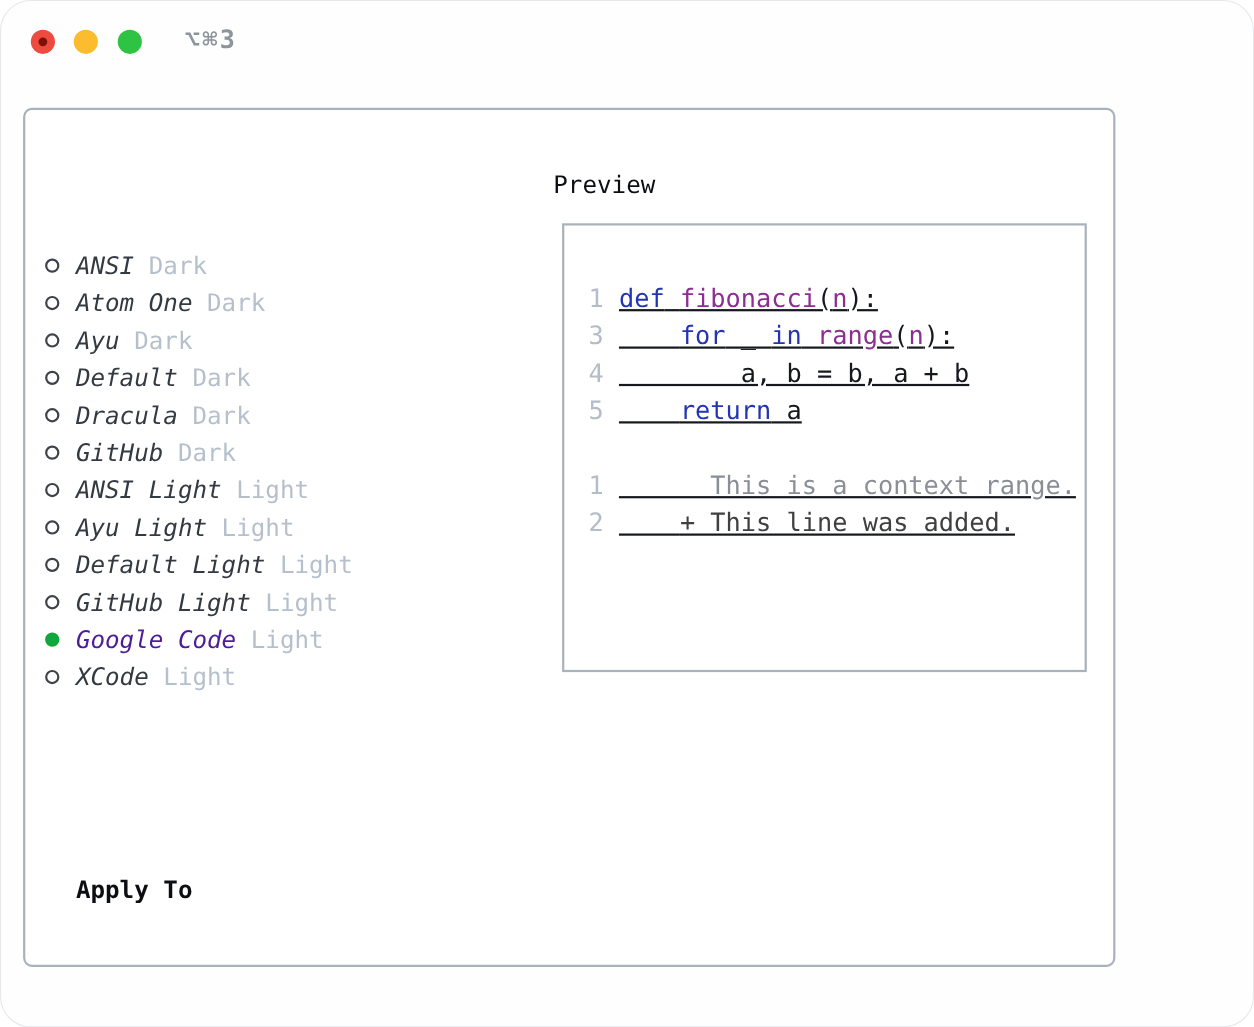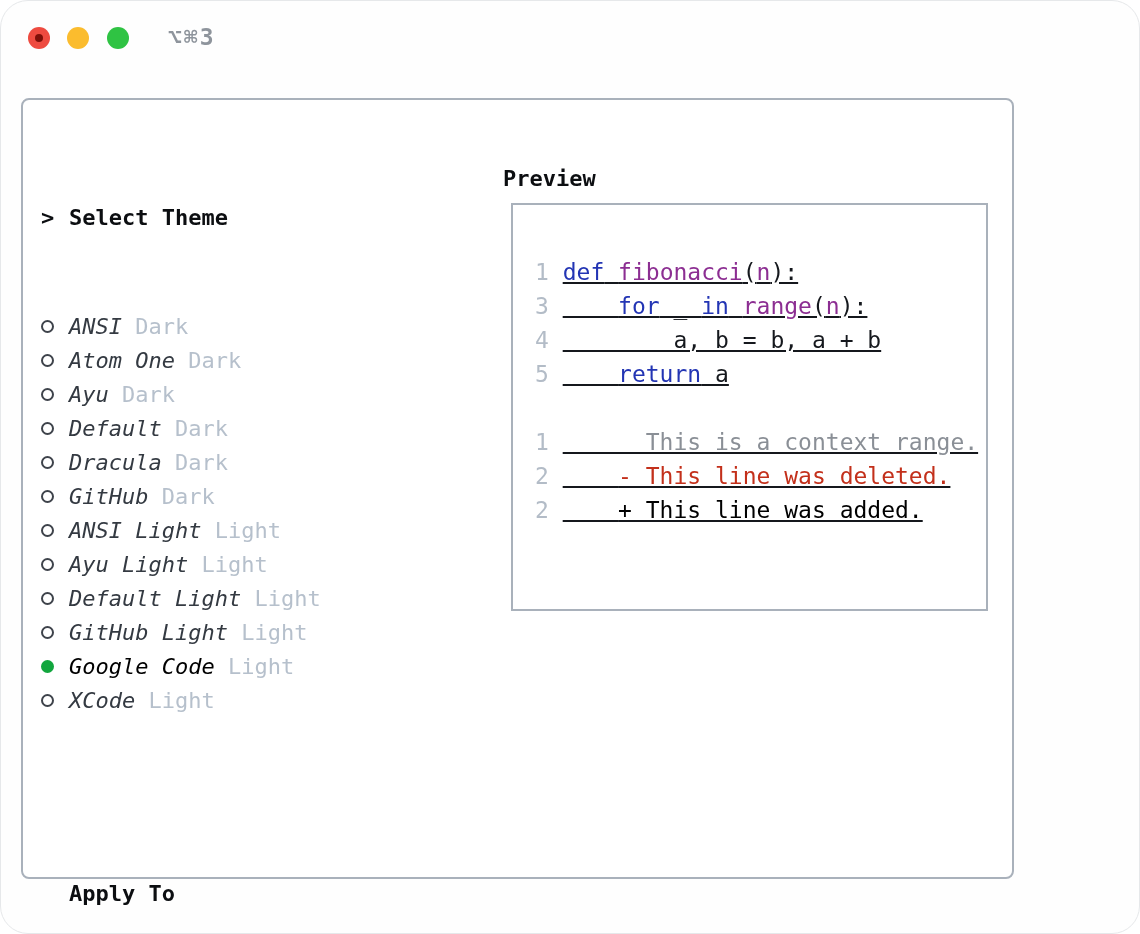--- a/index.html
+++ b/index.html
@@ -40,61 +40,60 @@
   .row { height: 34px; line-height: 34px; white-space: pre; }
   .marker { display: inline-block; width: 28px; vertical-align: baseline; }
   .caret { font-weight: bold; color: #0c0e11; }
   .circle {
     display: inline-block; width: 13px; height: 13px; border-radius: 50%;
     border: 2px solid #3e434b; background: transparent; margin-bottom: 1px;
   }
   .circle.sel { border-color: #12a63e; background: #12a63e; }
   .hdr { font-weight: bold; color: #0c0e11; }
   .tname { color: #343a42; font-style: italic; }
-  .tname.green { color: #000000; }
+  .tname.green { color: #4c1d95; }
   .muted { color: #b6c0cc; text-align: center; }
 
   
   .preview-title {
-    position: absolute; left: 480px; top: 62px; height: 34px; line-height: 34px;
-    font-size: 22px; font-weight: bold; color: #0c0e11;
+    position: absolute; left: 480px; top: 52px; height: 34px; line-height: 34px;
+    font-size: 22px; font-weight: normal; color: #0c0e11;
   }
   .preview-box {
     position: absolute; left: 488px; top: 103px; width: 477px; height: 408px;
     border: 2px solid #a9b1bb; background: #fff;
     padding: 50px 0 0 22px; overflow: hidden;
   }
   .pline { height: 34px; line-height: 34px; font-size: 23px; white-space: pre; color: #15181d; text-decoration: underline; }
   .ln { display: inline-block; width: 2ch; color: #b3bcc7; }
   .tok-kw  { color: #2335b4; }
   .tok-fn  { color: #8c2e92; }
   .tok-nm  { color: #0f6e6e; }
   .tok-pl  { color: #15181d; }
   .tok-ctx { color: #8a8f96; }
   .tok-del { color: #c3301b; }
-  .tok-add { color: #000000; }
+  .tok-add { color: #404040; }
 </style>
 </head>
 <body>
 
 <div class="window">
 
   <div class="titlebar">
     <span class="tl tl-close">
       <span class="inner"></span>
     </span>
     <span class="tl tl-min"></span>
     <span class="tl tl-zoom"></span>
     <span class="win-title">⌥⌘3</span>
   </div>
 
   <div class="panel">
 
     <div class="left-col">
-      <div class="row"><span class="marker caret">&gt;</span><span class="hdr">Select Theme</span></div>
 
       <div><div class="row"><span class="marker"><span class="circle"></span></span><span class="tname">ANSI</span><span class="muted"> Dark</span></div><div class="row"><span class="marker"><span class="circle"></span></span><span class="tname">Atom One</span><span class="muted"> Dark</span></div><div class="row"><span class="marker"><span class="circle"></span></span><span class="tname">Ayu</span><span class="muted"> Dark</span></div><div class="row"><span class="marker"><span class="circle"></span></span><span class="tname">Default</span><span class="muted"> Dark</span></div><div class="row"><span class="marker"><span class="circle"></span></span><span class="tname">Dracula</span><span class="muted"> Dark</span></div><div class="row"><span class="marker"><span class="circle"></span></span><span class="tname">GitHub</span><span class="muted"> Dark</span></div><div class="row"><span class="marker"><span class="circle"></span></span><span class="tname">ANSI Light</span><span class="muted"> Light</span></div><div class="row"><span class="marker"><span class="circle"></span></span><span class="tname">Ayu Light</span><span class="muted"> Light</span></div><div class="row"><span class="marker"><span class="circle"></span></span><span class="tname">Default Light</span><span class="muted"> Light</span></div><div class="row"><span class="marker"><span class="circle"></span></span><span class="tname">GitHub Light</span><span class="muted"> Light</span></div><div class="row"><span class="marker"><span class="circle sel"></span></span><span class="tname green">Google Code</span><span class="muted"> Light</span></div><div class="row"><span class="marker"><span class="circle"></span></span><span class="tname">XCode</span><span class="muted"> Light</span></div></div>
 
       <div class="row"></div>
       <div class="row"><span class="marker"></span><span class="hdr">Apply To</span></div>
 
       
 
       
       
@@ -103,18 +102,17 @@
 
     <div class="preview-title">Preview</div>
 
     <div class="preview-box">
         <div class="pline"><span class="ln">1</span><span class="tok-kw">def</span><span class="tok-pl"> </span><span class="tok-fn">fibonacci</span><span class="tok-pl">(</span><span class="tok-fn">n</span><span class="tok-pl">):</span></div>
         <div class="pline"><span class="ln">3</span><span class="tok-pl">    </span><span class="tok-kw">for</span><span class="tok-pl"> _ </span><span class="tok-kw">in</span><span class="tok-pl"> </span><span class="tok-fn">range</span><span class="tok-pl">(</span><span class="tok-fn">n</span><span class="tok-pl">):</span></div>
         <div class="pline"><span class="ln">4</span><span class="tok-pl">        a, b = b, a + b</span></div>
         <div class="pline"><span class="ln">5</span><span class="tok-pl">    </span><span class="tok-kw">return</span><span class="tok-pl"> a</span></div>
         <div class="pline"><span class="ln"></span></div>
         <div class="pline"><span class="ln">1</span><span class="tok-ctx">      This is a context range.</span></div>
-        <div class="pline"><span class="ln">2</span><span class="tok-pl">    </span><span class="tok-del">- This line was deleted.</span></div>
         <div class="pline"><span class="ln">2</span><span class="tok-pl">    </span><span class="tok-add">+ This line was added.</span></div>
       </div>
 
   </div>
 </div>
 
 </body></html>

